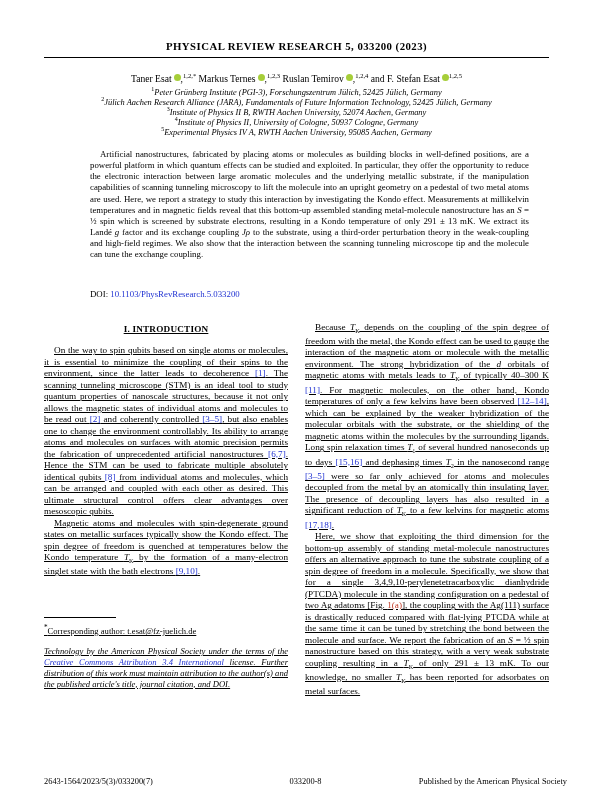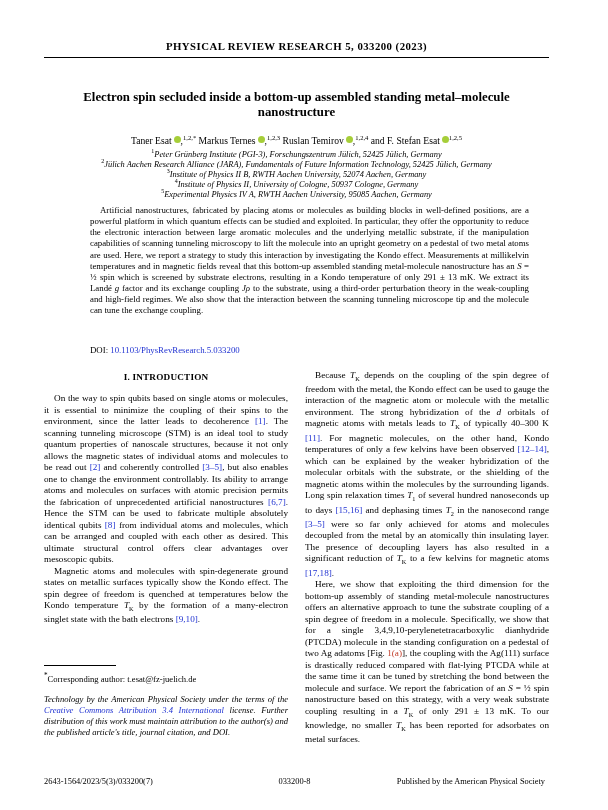--- a/index.html
+++ b/index.html
@@ -28,53 +28,52 @@
   }
   .affils{margin-top:4px;text-align:center;font-style:italic;font-size:8.4px;line-height:10px;}
   .affils sup{font-size:6px;font-style:normal;}
   .received{margin-top:12px;text-align:center;font-size:8.4px;}
   .crossmark{
     display:inline-block;width:11px;height:11px;border-radius:50%;
     background:radial-gradient(circle at 40% 40%, #f2f2f2 25%, #bdbdbd 75%);
     border:1px solid #8a8a8a;vertical-align:-2.5px;margin-right:6px;
   }
   .abstract{
-    margin:5px 20px 0 46px;font-size:8.8px;line-height:11.15px;
+    margin:11px 20px 0 46px;font-size:8.8px;line-height:11.15px;
     text-align:justify;hyphens:auto;
   }
   .abstract p{margin:0;text-indent:10px;}
   .doi-line{margin:28px 20px 0 46px;font-size:8.8px;}
   .link{color:#2133d2;text-decoration:none;cursor:pointer;}
-  .columns{display:flex;gap:17px;margin-top:15px;height:368px;}
+  .columns{display:flex;gap:17px;margin-top:23px;height:368px;text-decoration:underline;}
   .col{flex:1;font-size:9.2px;line-height:11.5px;text-align:justify;hyphens:auto;min-width:0;}
   .col p{margin:0;text-indent:10px;}
   .sec-heading{text-align:center;font-weight:bold;font-size:9.2px;margin:2px 0 10px 0;letter-spacing:.2px;text-indent:0;}
   .left-col{display:flex;flex-direction:column;}
   .footnote-block{margin-top:auto;}
   .fn-rule{width:72px;border-top:1px solid #000;margin-bottom:8px;}
   .footnote{font-size:8.6px;line-height:10.8px;text-align:left;text-indent:0;}
   .license{margin-top:9px;font-style:italic;font-size:8.6px;line-height:10.9px;text-align:justify;text-indent:0;}
   .footer{
-    position:absolute;left:44px;right:48px;bottom:24px;
+    position:absolute;left:44px;right:26px;bottom:24px;
     display:flex;justify-content:space-between;font-size:8.4px;
   }
   .f-center{position:absolute;left:50%;transform:translateX(-50%);}
   .cite{color:#2133d2;}
   .figref{color:#c03a26;}
   sub{font-size:68%;}
   sup{line-height:0;}
 </style>
 </head>
 <body>
 
 <div class="page">
 
   <div class="jheader">PHYSICAL REVIEW RESEARCH 5, 033200 (2023)</div>
 
-  <div class="title">Electron spin secluded inside a bottom-up assembled standing metal–molecule nanostructure</div>
 
   <div class="authors">
     <span><span>Taner Esat</span><span class="orcid"></span><span>,</span><sup>1,2,*</sup></span>
     <span><span>Markus Ternes</span><span class="orcid"></span><span>,</span><sup>1,2,3</sup></span>
     <span><span>Ruslan Temirov</span><span class="orcid"></span><span>,</span><sup>1,2,4</sup></span>
     <span><span>and F. Stefan Esat</span><span class="orcid"></span><span></span><sup>1,2,5</sup></span>
   </div>
 
   <div class="affils">
     <div><sup>1</sup><span>Peter Grünberg Institute (PGI-3), Forschungszentrum Jülich, 52425 Jülich, Germany</span></div>

